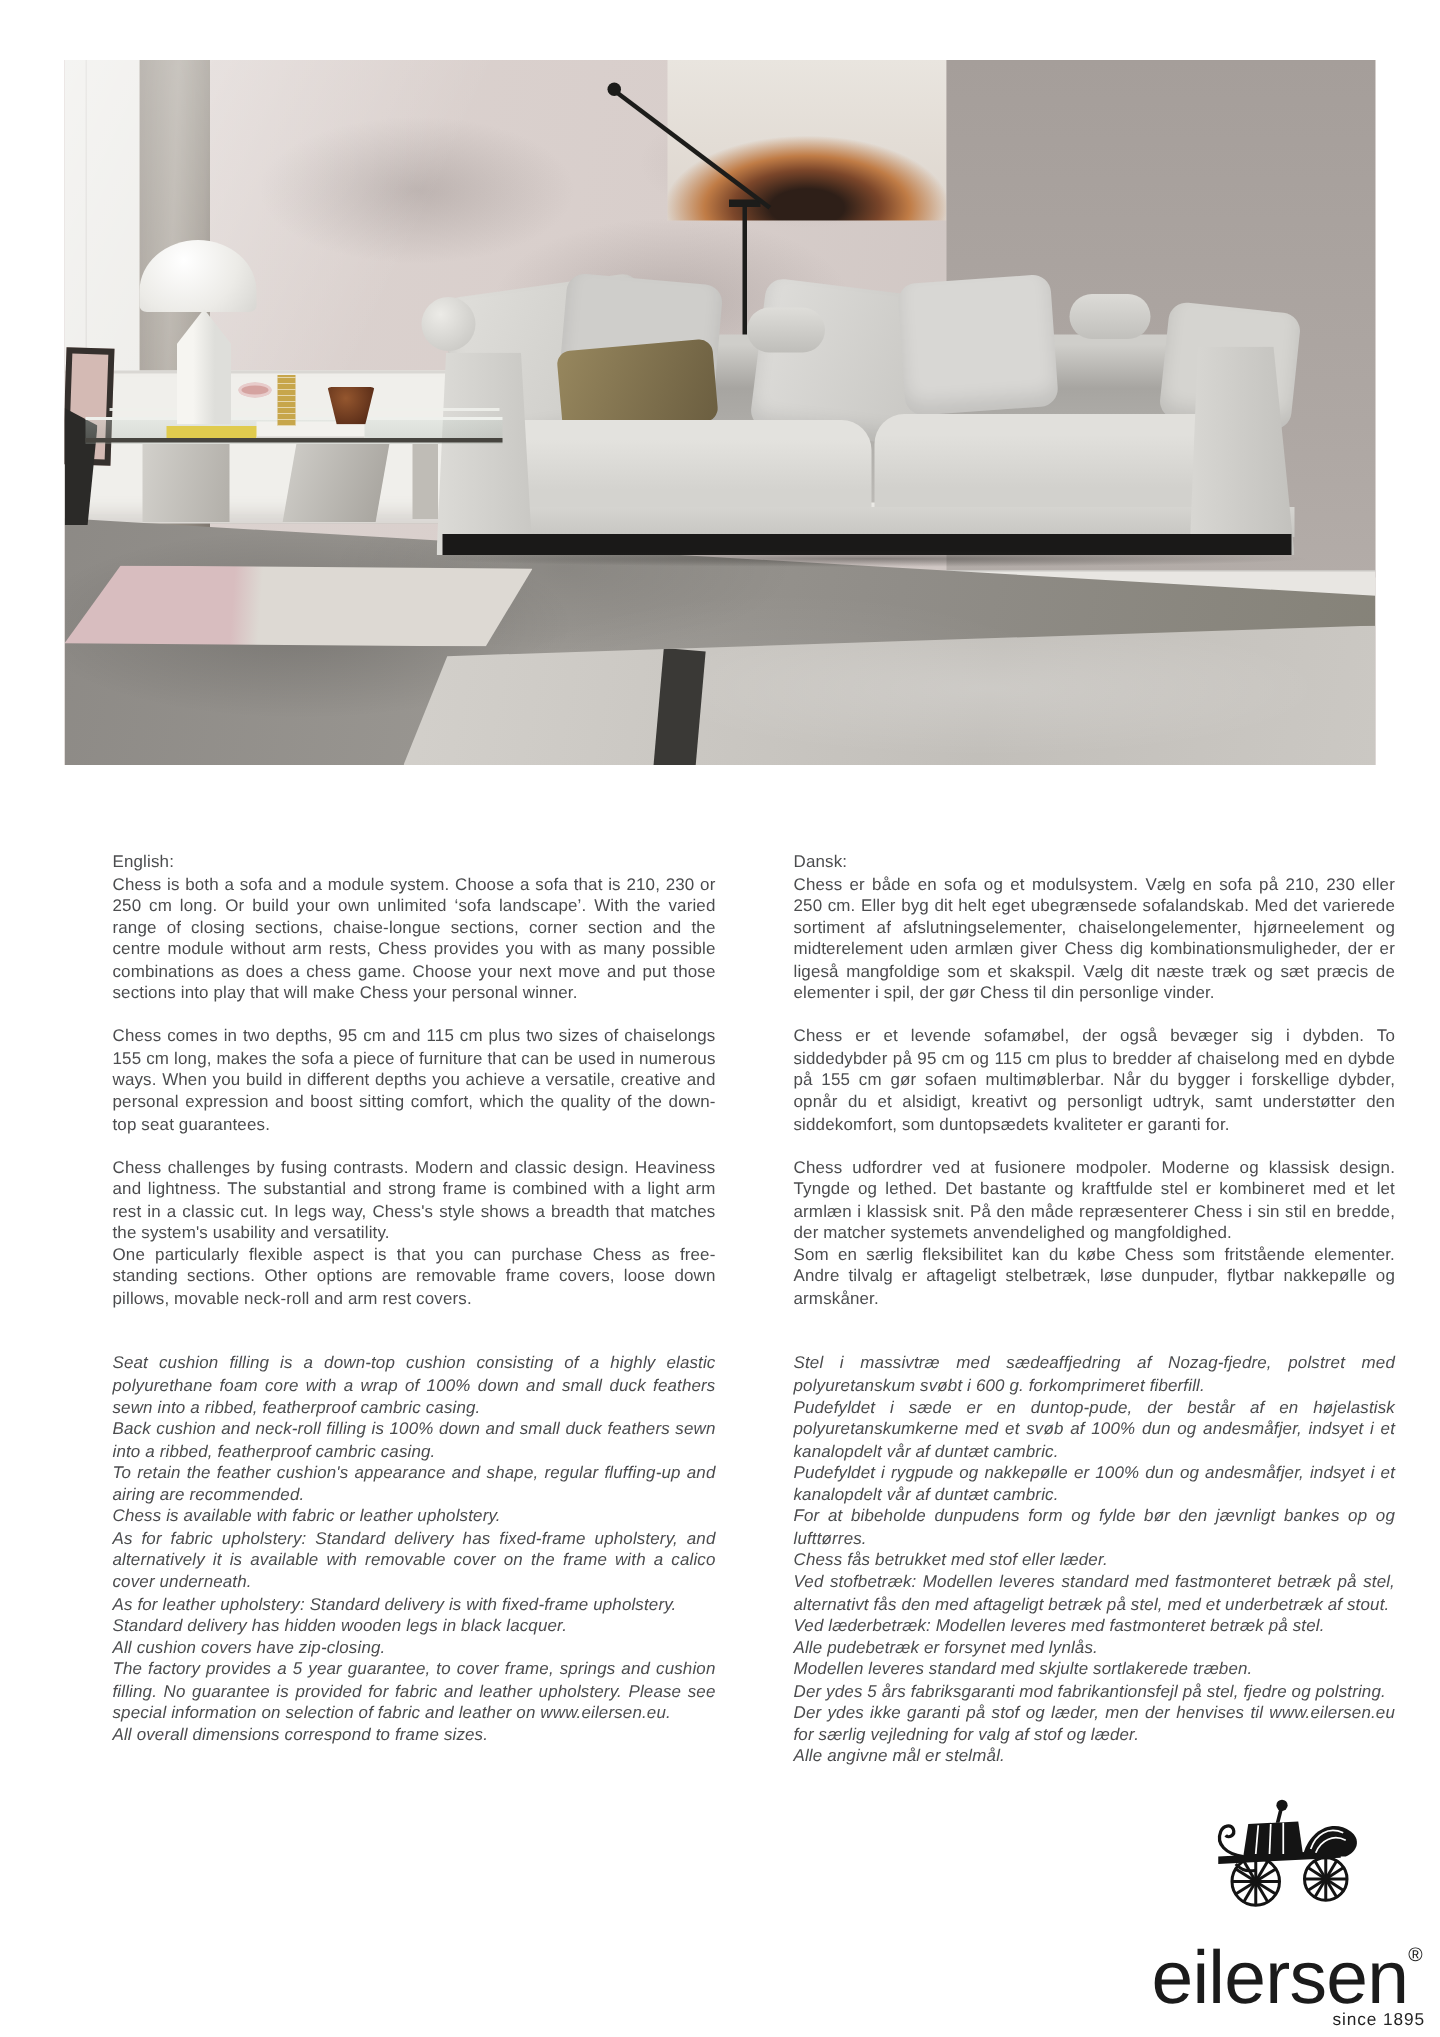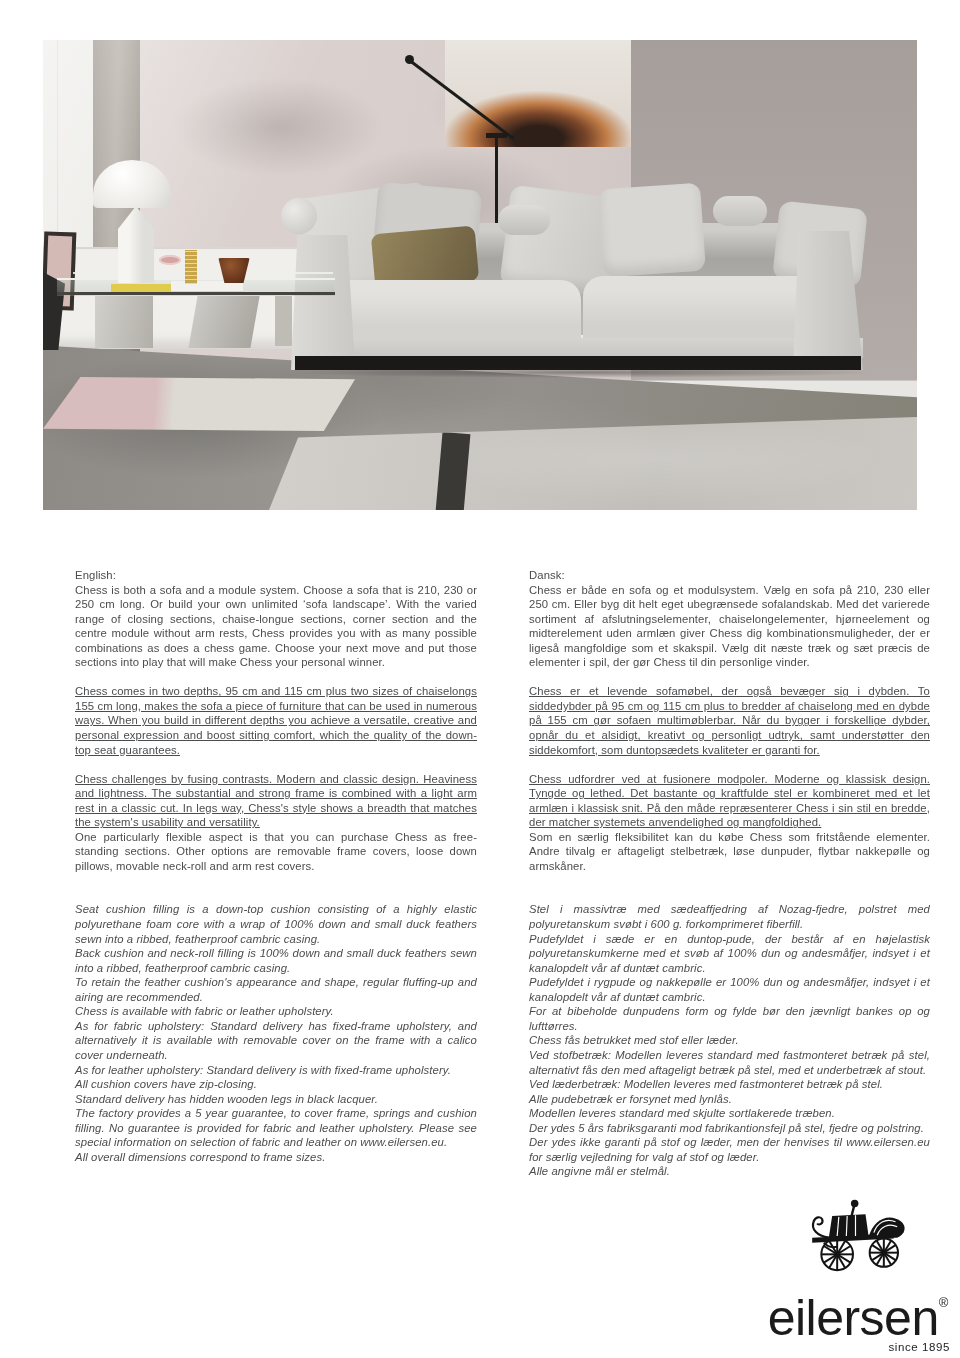--- a/index.html
+++ b/index.html
@@ -122,21 +122,21 @@
      box-shadow:inset 0 0 0 2px rgba(255,255,255,.45);}
   .brass-ruler{left:142px;top:210px;width:12px;height:34px;background:#c7a64b;
      background-image:repeating-linear-gradient(0deg,rgba(255,255,255,.55) 0 1px,transparent 1px 4px);}
 
   
   .col{position:absolute;top:568px;width:434px;font-size:11.3px;line-height:14.55px;
        color:#4b4c4e;text-align:justify;letter-spacing:.1px;}
   .col-en{left:43px;}
   .col-da{left:497px;width:433px;}
   .col p{margin:0;padding-left:32px;}
-  .col p.gap{margin-top:14.55px;text-decoration:underline;}
+  .col p.gap{margin-top:14.55px;}
   .specs{margin-top:29px;font-style:italic;}
 
   
   .brand{position:absolute;left:752px;top:1196px;width:212px;text-align:center;color:#1b1b1b;}
   .brand .icon-wrap{display:block;margin:0 auto;width:126px;height:80px;}
   .wordmark{display:block;font-size:50px;line-height:50px;letter-spacing:-.5px;margin-top:2px;
             white-space:nowrap;}
   .wordmark sup{font-size:13px;vertical-align:28px;letter-spacing:0;}
   .tagline{display:block;text-align:right;padding-right:14px;font-size:11.5px;letter-spacing:.6px;
            margin-top:-2px;color:#222;}
@@ -209,22 +209,22 @@
     <p class="gap">Chess comes in two depths, 95 cm and 115 cm plus two sizes of chaiselongs 155 cm long, makes the sofa a piece of furniture that can be used in numerous ways. When you build in different depths you achieve a versatile, creative and personal expression and boost sitting comfort, which the quality of the down-top seat guarantees.</p>
     <p class="gap">Chess challenges by fusing contrasts. Modern and classic design. Heaviness and lightness. The substantial and strong frame is combined with a light arm rest in a classic cut. In legs way, Chess's style shows a breadth that matches the system's usability and versatility.</p>
     <p>One particularly flexible aspect is that you can purchase Chess as free-standing sections. Other options are removable frame covers, loose down pillows, movable neck-roll and arm rest covers.</p>
     <div class="specs">
       <p>Seat cushion filling is a down-top cushion consisting of a highly elastic polyurethane foam core with a wrap of 100% down and small duck feathers sewn into a ribbed, featherproof cambric casing.</p>
       <p>Back cushion and neck-roll filling is 100% down and small duck feathers sewn into a ribbed, featherproof cambric casing.</p>
       <p>To retain the feather cushion's appearance and shape, regular fluffing-up and airing are recommended.</p>
       <p>Chess is available with fabric or leather upholstery.</p>
       <p>As for fabric upholstery: Standard delivery has fixed-frame upholstery, and alternatively it is available with removable cover on the frame with a calico cover underneath.</p>
       <p>As for leather upholstery: Standard delivery is with fixed-frame upholstery.</p>
+      <p>Standard delivery has hidden wooden legs in black lacquer.</p>
       <p>All cushion covers have zip-closing.</p>
-      <p>Standard delivery has hidden wooden legs in black lacquer.</p>
       <p>The factory provides a 5 year guarantee, to cover frame, springs and cushion filling. No guarantee is provided for fabric and leather upholstery. Please see special information on selection of fabric and leather on www.eilersen.eu.</p>
       <p>All overall dimensions correspond to frame sizes.</p>
     </div>
   </section>
 
   <section class="col col-da">
     <p>Dansk:</p>
     <p>Chess er både en sofa og et modulsystem. Vælg en sofa på 210, 230 eller 250 cm. Eller byg dit helt eget ubegrænsede sofalandskab. Med det varierede sortiment af afslutningselementer, chaiselongelementer, hjørneelement og midterelement uden armlæn giver Chess dig kombinationsmuligheder, der er ligeså mangfoldige som et skakspil. Vælg dit næste træk og sæt præcis de elementer i spil, der gør Chess til din personlige vinder.</p>
     <p class="gap">Chess er et levende sofamøbel, der også bevæger sig i dybden. To siddedybder på 95 cm og 115 cm plus to bredder af chaiselong med en dybde på 155 cm gør sofaen multimøblerbar. Når du bygger i forskellige dybder, opnår du et alsidigt, kreativt og personligt udtryk, samt understøtter den siddekomfort, som duntopsædets kvaliteter er garanti for.</p>
     <p class="gap">Chess udfordrer ved at fusionere modpoler. Moderne og klassisk design. Tyngde og lethed. Det bastante og kraftfulde stel er kombineret med et let armlæn i klassisk snit. På den måde repræsenterer Chess i sin stil en bredde, der matcher systemets anvendelighed og mangfoldighed.</p>

